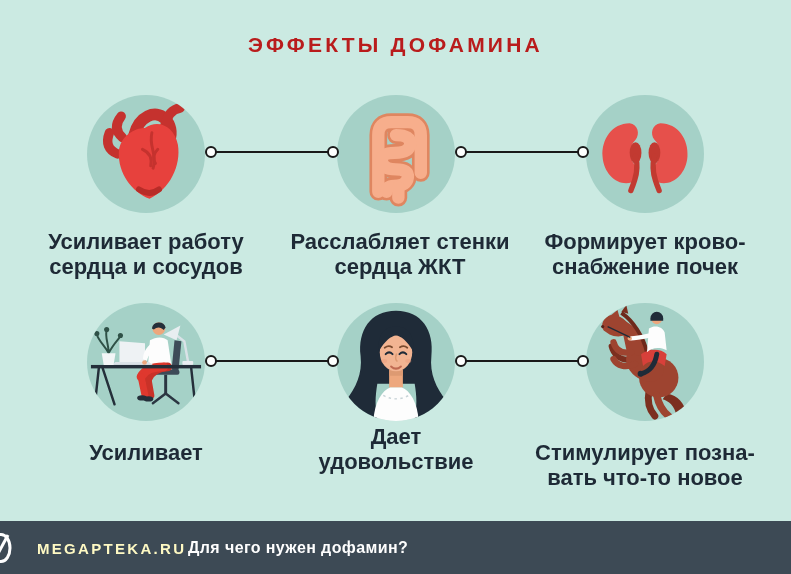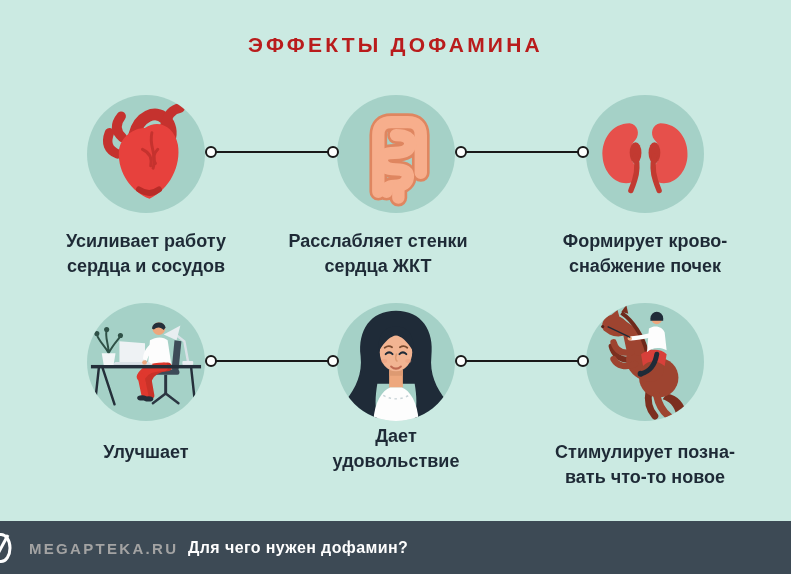--- a/index.html
+++ b/index.html
@@ -12,35 +12,35 @@
     position:absolute;top:33px;left:0;width:100%;text-align:center;
     font-size:21px;font-weight:bold;letter-spacing:3.2px;color:#b91c1c;
   }
   .bubble{
     position:absolute;width:118px;height:118px;border-radius:50%;
     background:#a5d1c7;overflow:hidden;
   }
   .bubble svg{position:absolute;left:0;top:0;width:100%;height:100%;}
   .caption{
     position:absolute;width:262px;text-align:center;
-    font-size:18px;line-height:25px;font-weight:600;color:#1e2a36;
+    font-size:22px;line-height:25px;font-weight:600;color:#1e2a36;
   }
   .connector{position:absolute;height:0;border-top:2.5px solid #191919;}
   .dot{
     position:absolute;top:-7.5px;width:8px;height:8px;
     border:2.5px solid #191919;border-radius:50%;background:#fdfffe;
   }
   .dot-l{left:-11px}
   .dot-r{right:-11px}
   .footer{
     position:absolute;left:0;bottom:0;width:100%;height:53px;
     background:#3d4a55;overflow:hidden;
   }
   .brand{
-    position:absolute;left:29px;top:19px;color:#a3a3a3;
+    position:absolute;left:37px;top:19px;color:#fef9c3;
     font-weight:bold;font-size:15px;letter-spacing:2.3px;
   }
   .question{
     position:absolute;left:188px;top:18px;color:#fefefe;
     font-weight:bold;font-size:16px;letter-spacing:0.4px;
   }
   .logo{position:absolute;left:-6px;top:9px;}
 </style>
 </head>
 <body>
@@ -201,30 +201,30 @@
   </div>
   <div class="connector" style="left:466px;top:360px;width:112px">
     <span class="dot dot-l"></span>
     <span class="dot dot-r"></span>
   </div>
 
   <div class="caption" style="left:15px;top:229px">
     <div>Усиливает работу</div>
     <div>сердца и сосудов</div>
   </div>
-  <div class="caption" style="left:247px;top:229px">
+  <div class="caption" style="left:269px;top:229px">
     <div>Расслабляет стенки</div>
     <div>сердца ЖКТ</div>
   </div>
   <div class="caption" style="left:514px;top:229px">
     <div>Формирует крово-</div>
     <div>снабжение почек</div>
   </div>
   <div class="caption" style="left:15px;top:440px">
-    <div>Улучшает</div>
+    <div>Усиливает</div>
   </div>
   <div class="caption" style="left:265px;top:424px">
     <div>Дает</div>
     <div>удовольствие</div>
   </div>
   <div class="caption" style="left:514px;top:440px">
     <div>Стимулирует позна-</div>
     <div>вать что-то новое</div>
   </div>
 

